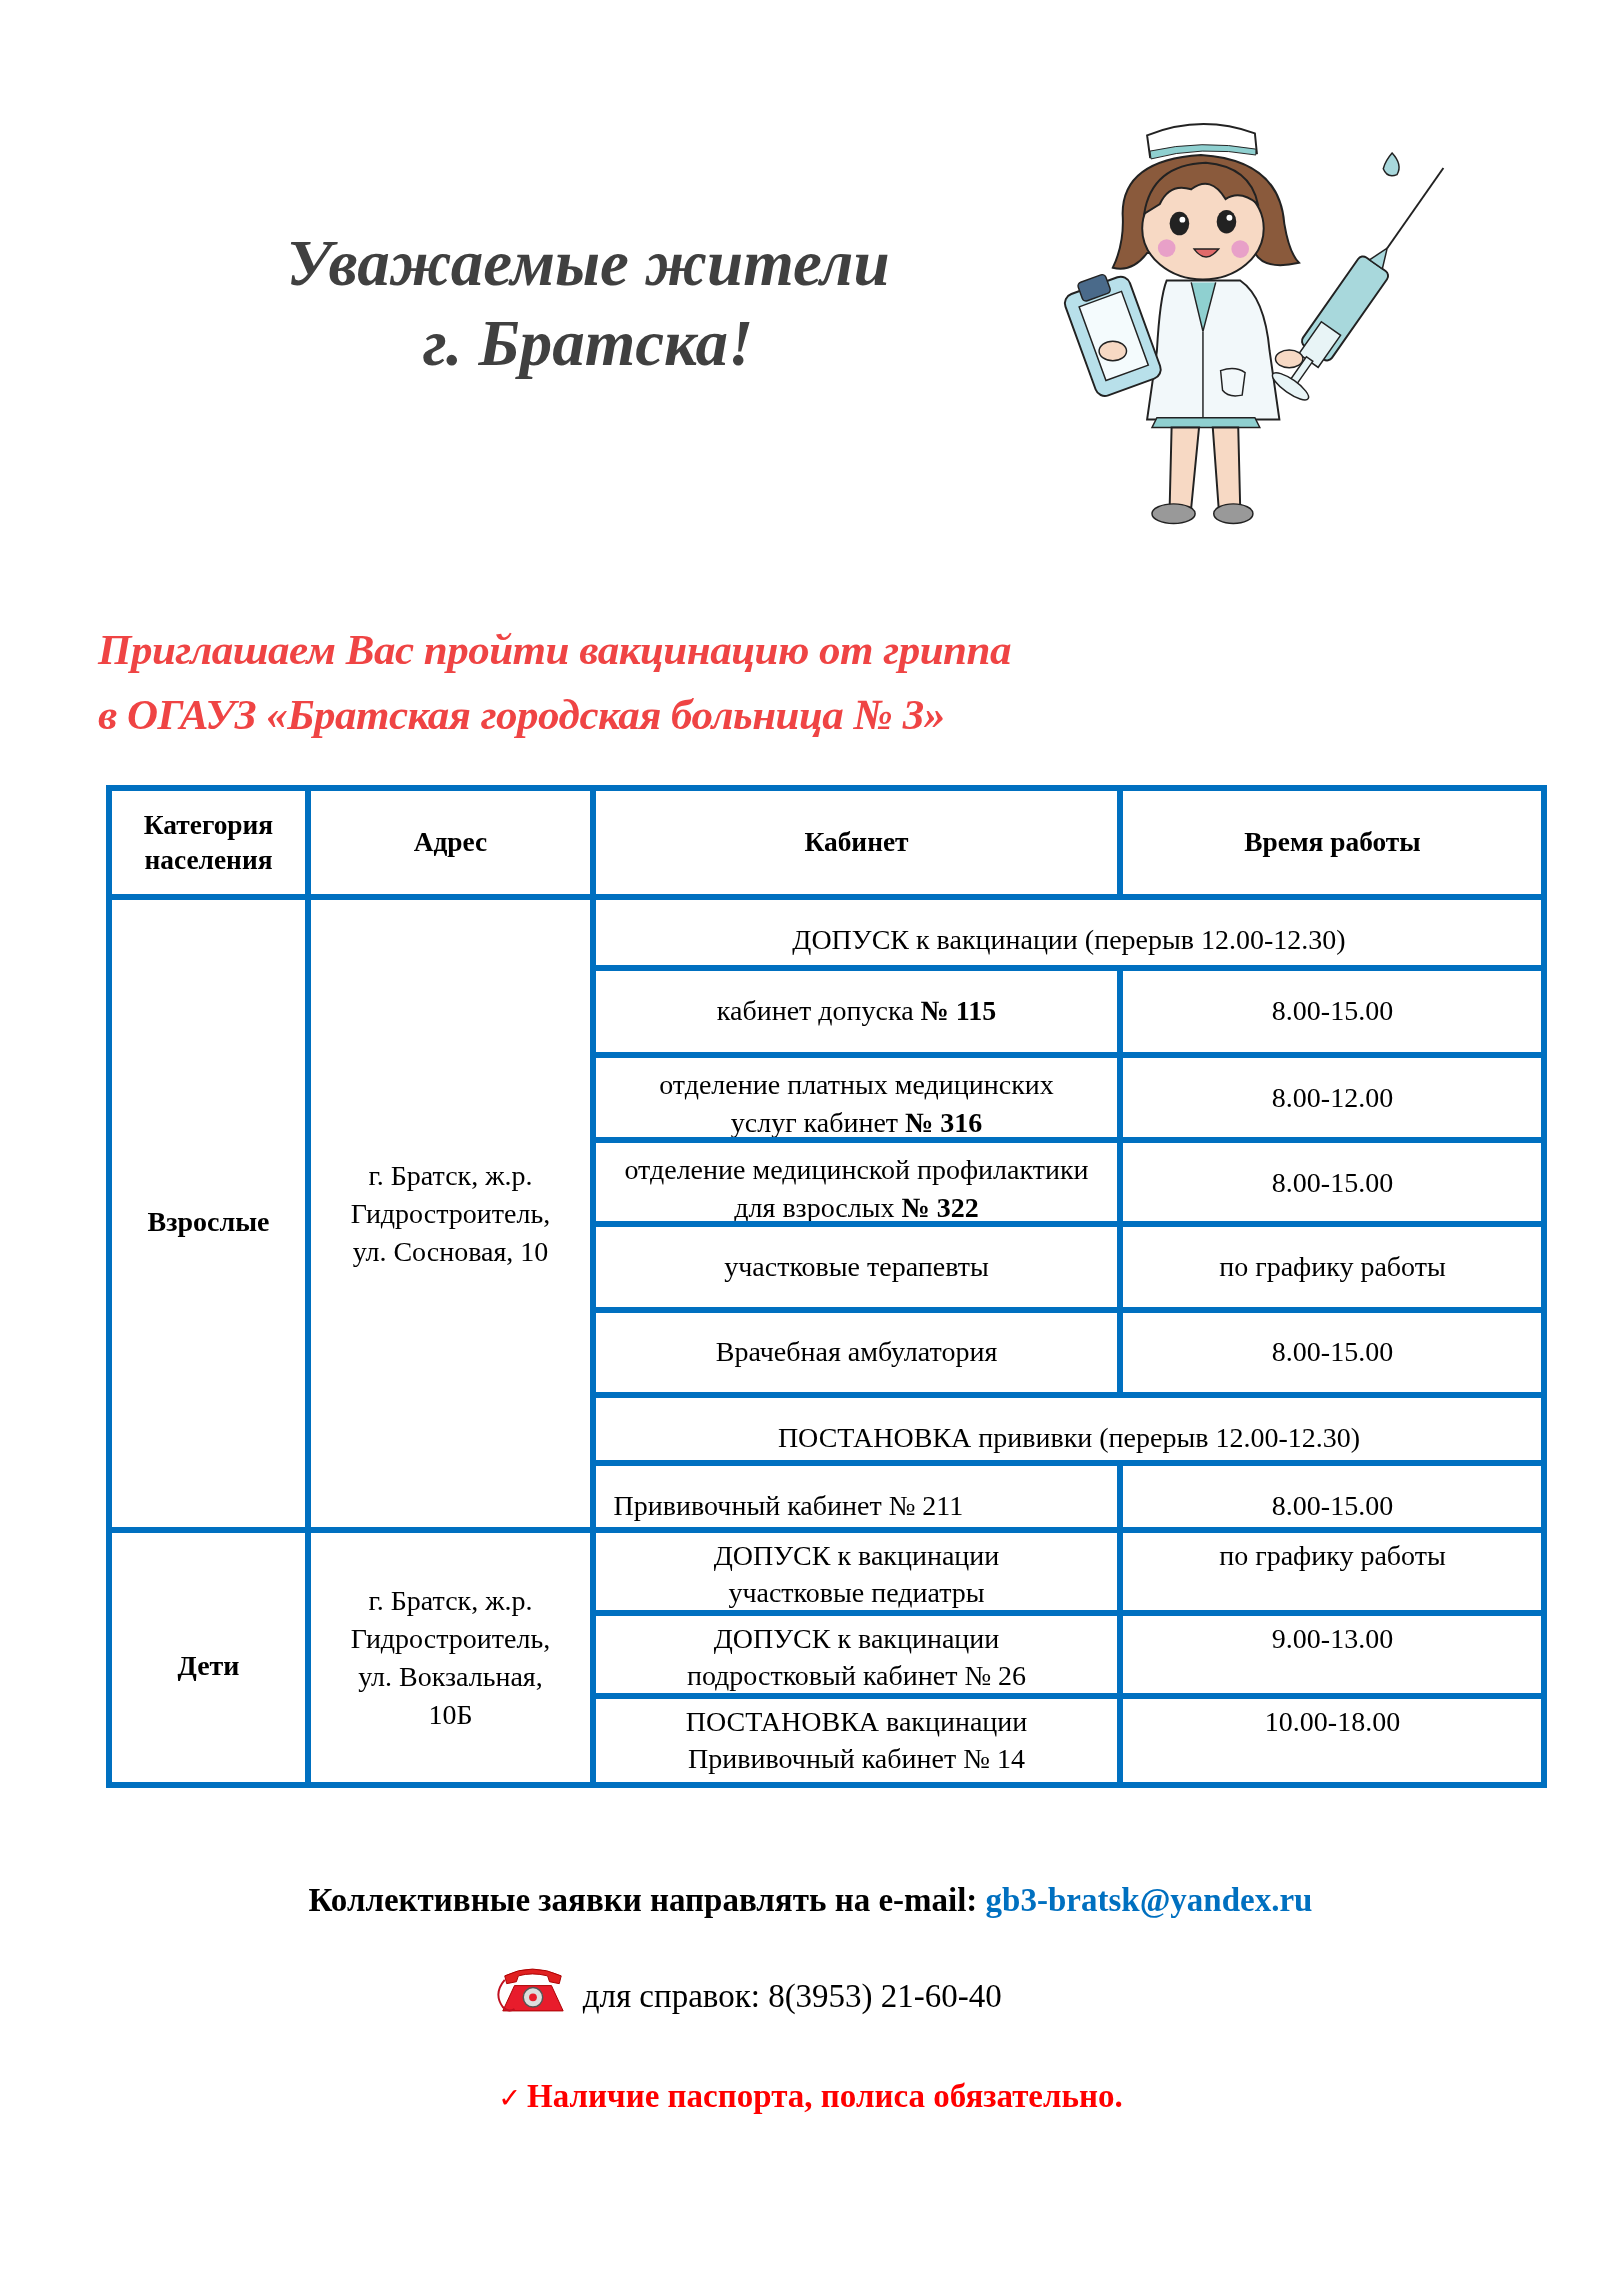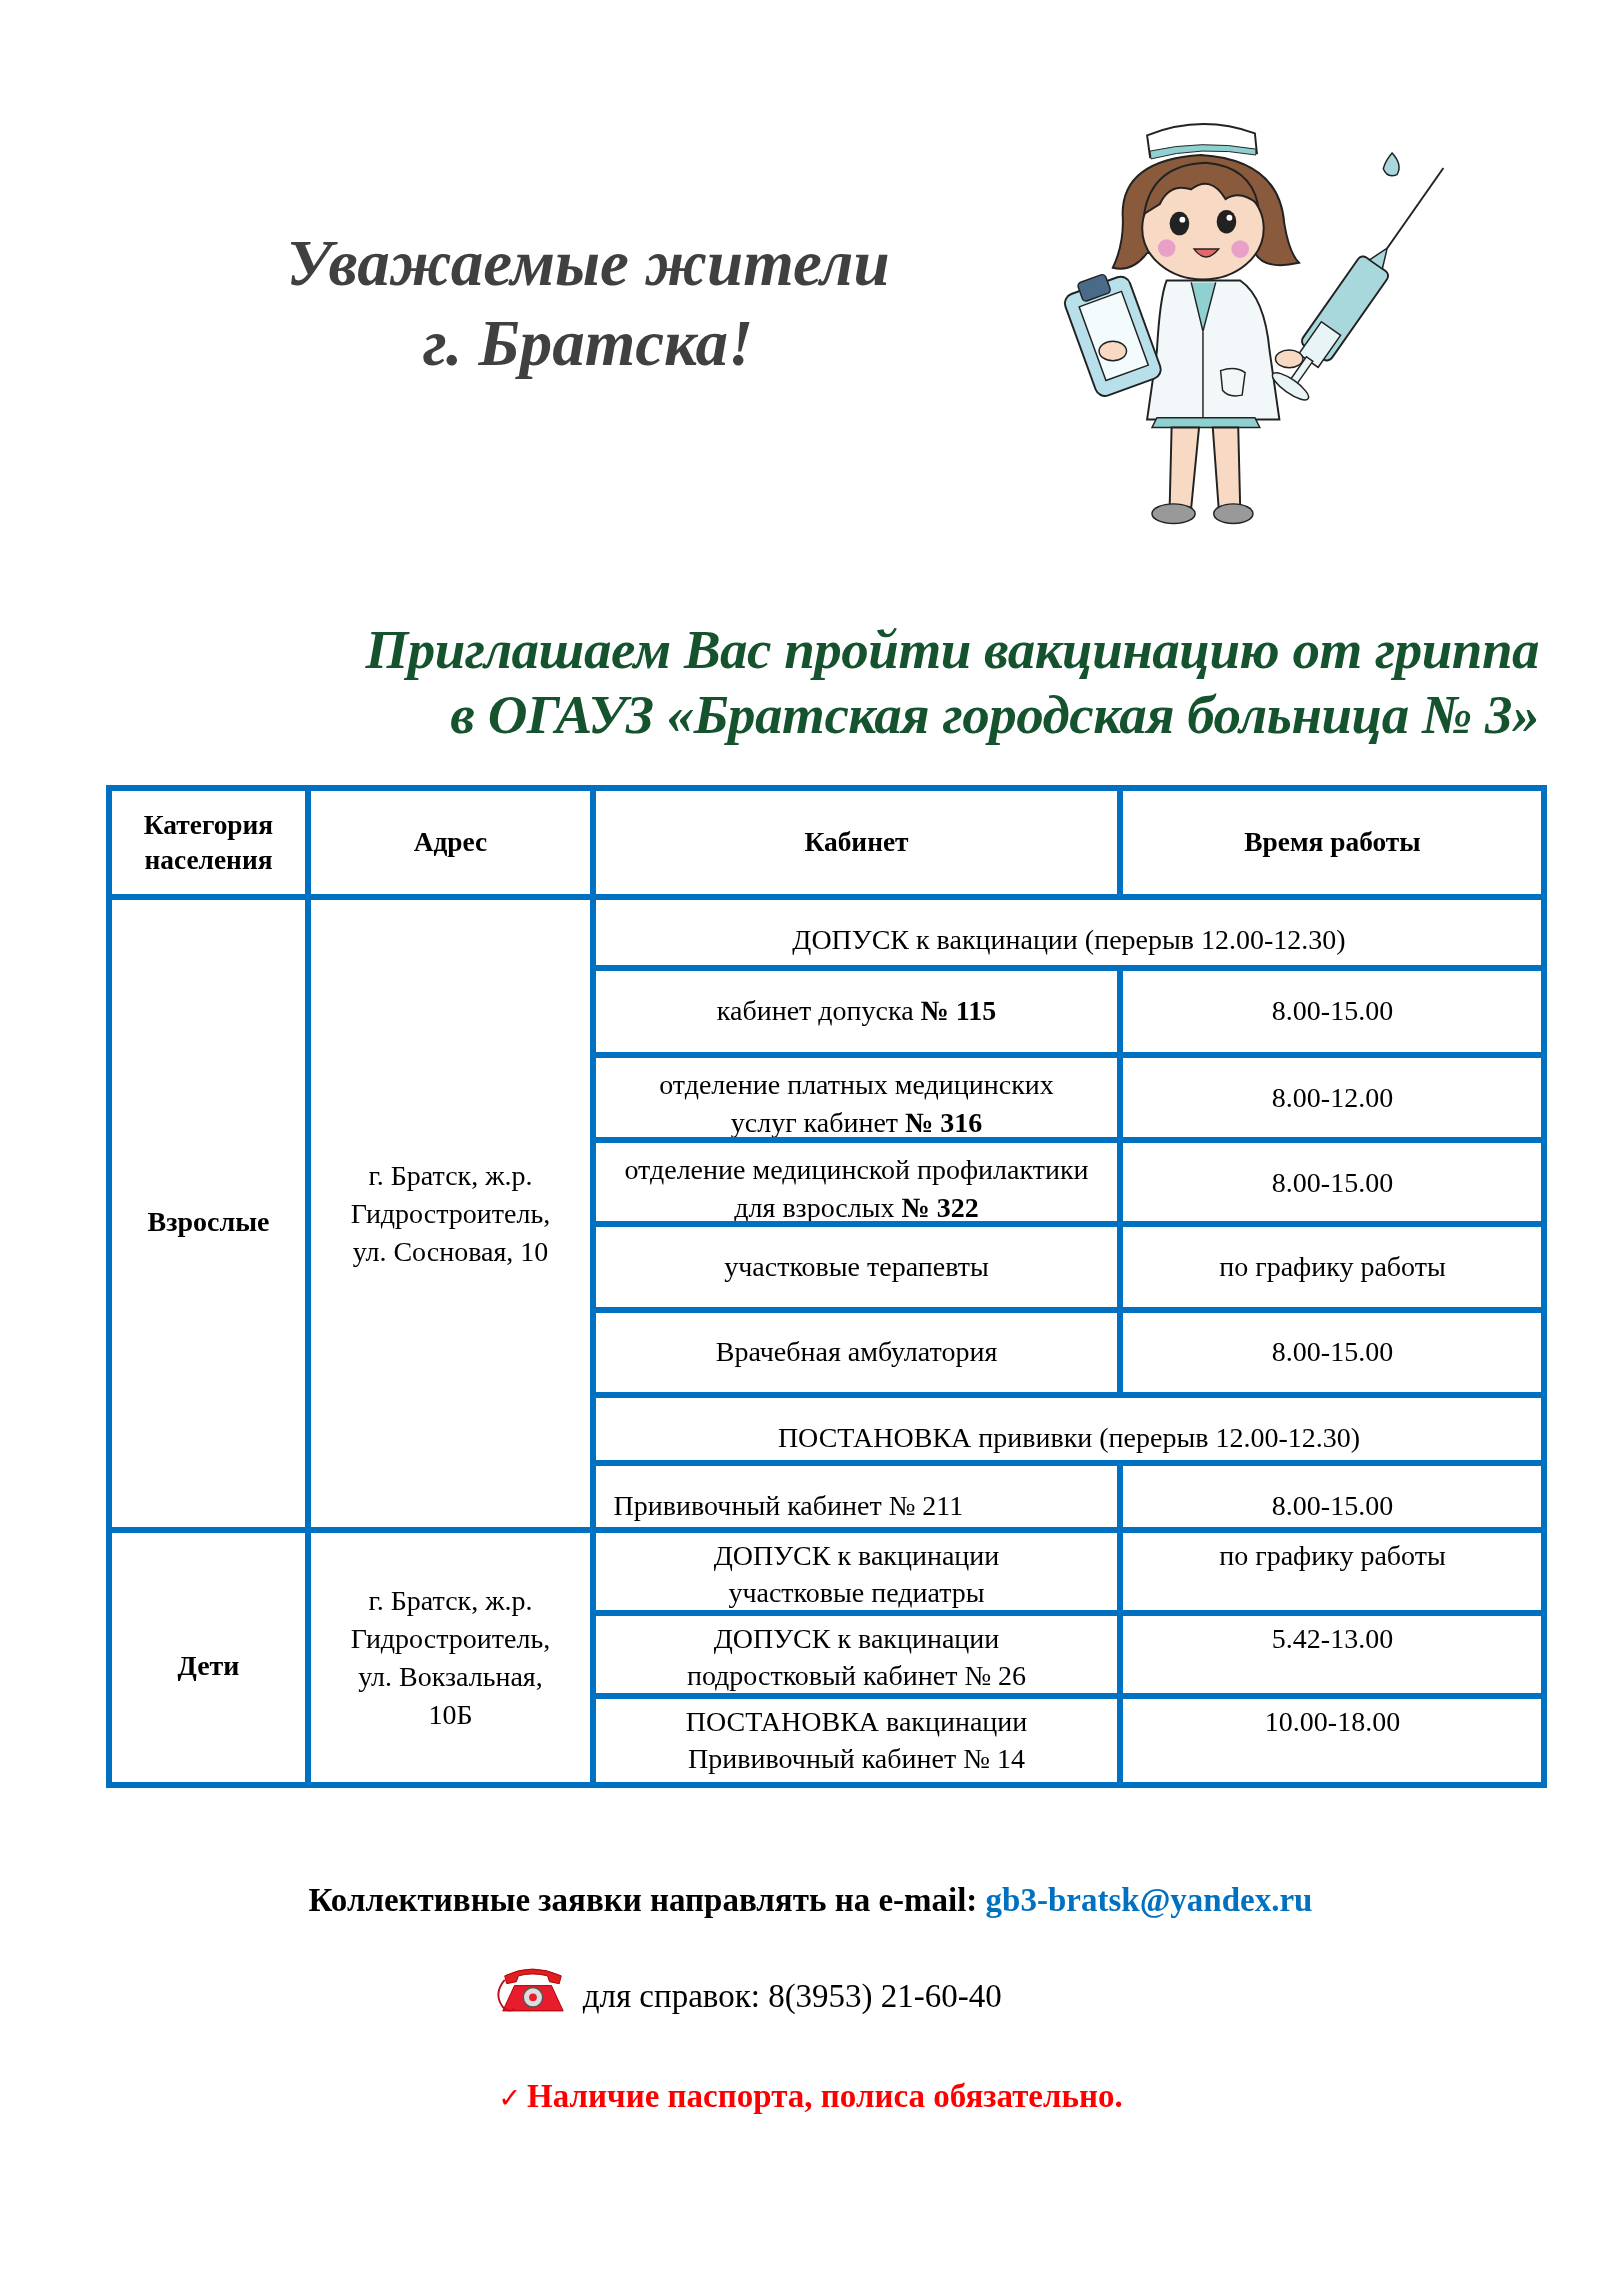--- a/index.html
+++ b/index.html
@@ -1,22 +1,22 @@
 <!DOCTYPE html>
 <html><head>
 <meta charset="utf-8">
 <style>
   html, body { margin: 0; padding: 0; background: #ffffff; }
   body { width: 1621px; height: 2293px; position: relative; overflow: hidden;
          font-family: "Liberation Serif", "DejaVu Serif", serif; color: #000; }
   .abs { position: absolute; }
   .title { left: 147px; width: 882px; text-align: center; color: #404040;
            font-style: italic; font-weight: bold; font-size: 65px; line-height: 80px; }
-  .heading { left: 98px; width: 1441px; text-align: right; color: #14532d;
-             font-style: italic; font-weight: bold; font-size: 55px; line-height: 65px;
+  .heading { left: 98px; width: 1441px; text-align: left; color: #ef4444;
+             font-style: italic; font-weight: bold; font-size: 43px; line-height: 65px;
              letter-spacing: -0.5px; }
   .nurse { left: 1054px; top: 106px; width: 392px; height: 441px; }
 
   
   .hl { position: absolute; height: 5.9px; background: #0070C0; }
   .vl { position: absolute; width: 5.9px; background: #0070C0; }
   .cell { position: absolute; box-sizing: border-box; text-align: center;
           font-size: 28px; line-height: 38px; padding-top: 21px; }
   .cell b { font-weight: bold; }
   .hdr { font-weight: bold; font-size: 27.4px; display: flex; align-items: center;
@@ -139,21 +139,21 @@
   <div class="cell" style="left:596px;top:1533px;width:521px;height:77px;padding-top:3.9px;line-height:37px;">
     <div>ДОПУСК к вакцинации</div>
     <div>участковые педиатры</div>
   </div>
   <div class="cell" style="left:1123px;top:1533px;width:419px;height:77px;padding-top:3.9px;">по графику работы</div>
 
   <div class="cell" style="left:596px;top:1616px;width:521px;height:76px;padding-top:3.9px;line-height:37px;">
     <div>ДОПУСК к вакцинации</div>
     <div>подростковый кабинет № 26</div>
   </div>
-  <div class="cell" style="left:1123px;top:1616px;width:419px;height:76px;padding-top:3.9px;">5.42-13.00</div>
+  <div class="cell" style="left:1123px;top:1616px;width:419px;height:76px;padding-top:3.9px;">9.00-13.00</div>
 
   <div class="cell" style="left:596px;top:1699px;width:521px;height:83px;padding-top:3.9px;line-height:37px;">
     <div>ПОСТАНОВКА вакцинации</div>
     <div>Прививочный кабинет № 14</div>
   </div>
   <div class="cell" style="left:1123px;top:1699px;width:419px;height:83px;padding-top:3.9px;">10.00-18.00</div>
 
   <div class="hl" style="left:106px;width:1441px;top:785px;"></div>
   <div class="hl" style="left:106px;width:1441px;top:894px;"></div>
   <div class="hl" style="left:590px;width:957px;top:965px;"></div>

